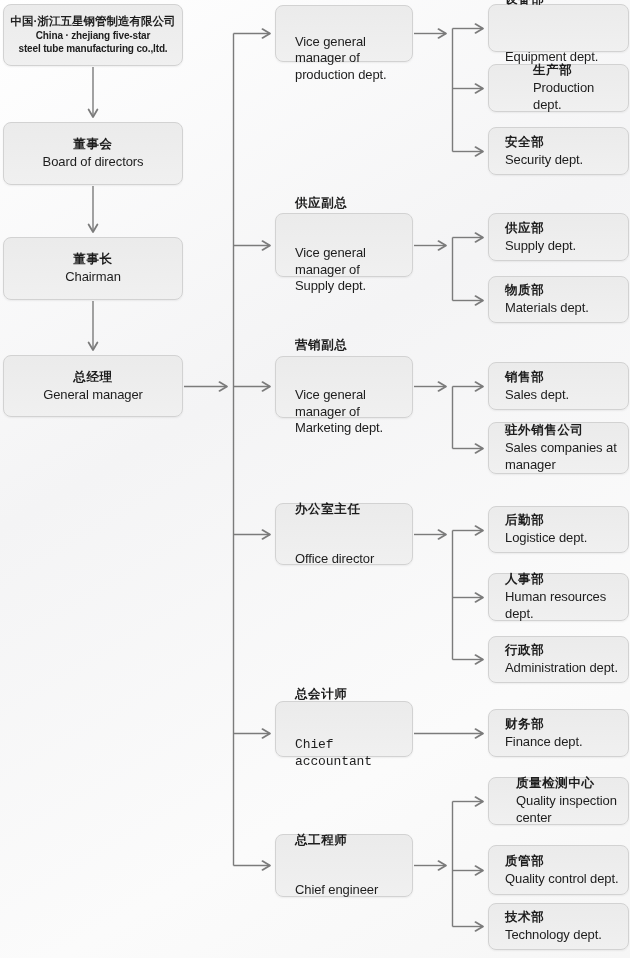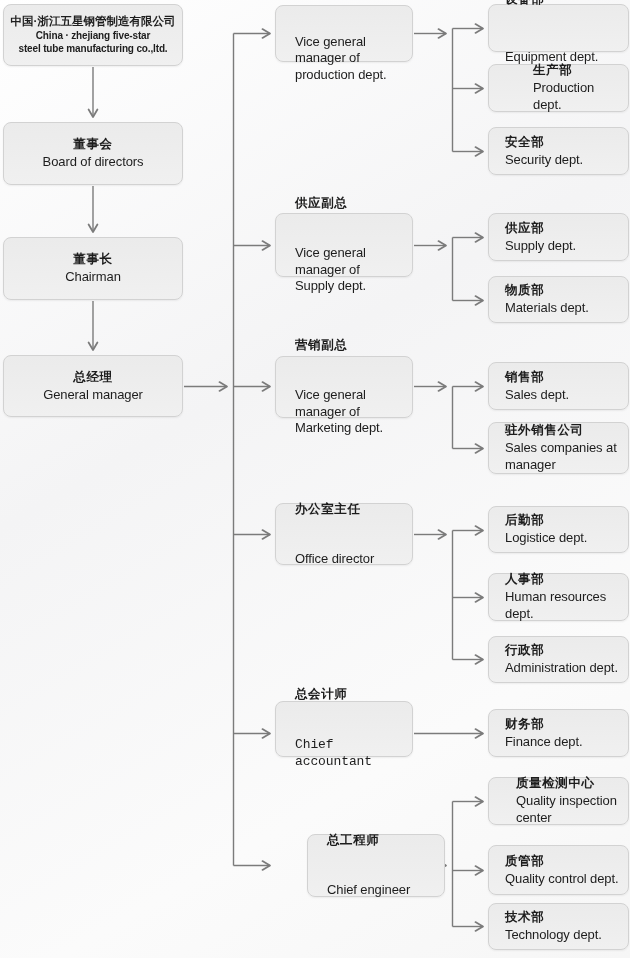--- a/index.html
+++ b/index.html
@@ -29,21 +29,21 @@
   
   #b-board{top:122px;height:63px;}
   #b-chairman{top:237px;height:63px;}
   #b-gm{top:355px;height:62px;}
   
   #b-vp-production{top:5px;height:57px;}
   #b-vp-supply{top:213px;height:64px;}
   #b-vp-marketing{top:356px;height:62px;}
   #b-office-director{top:503px;height:62px;}
   #b-chief-accountant{top:701px;height:56px;font-family:Liberation Mono, monospace;}
-  #b-chief-engineer{top:834px;height:63px;margin-left:32px;}
+  #b-chief-engineer{top:834px;height:63px;}
   
   #b-equipment{top:4px;height:48px;gap:40px;}
   #b-production{top:64px;height:48px;padding-left:44px;}
   #b-security{top:127px;height:48px;}
   #b-supply{top:213px;height:48px;}
   #b-materials{top:276px;height:47px;}
   #b-sales{top:362px;height:48px;}
   #b-abroad{top:422px;height:52px;}
   #b-logistics{top:506px;height:47px;}
   #b-hr{top:573px;height:48px;}

